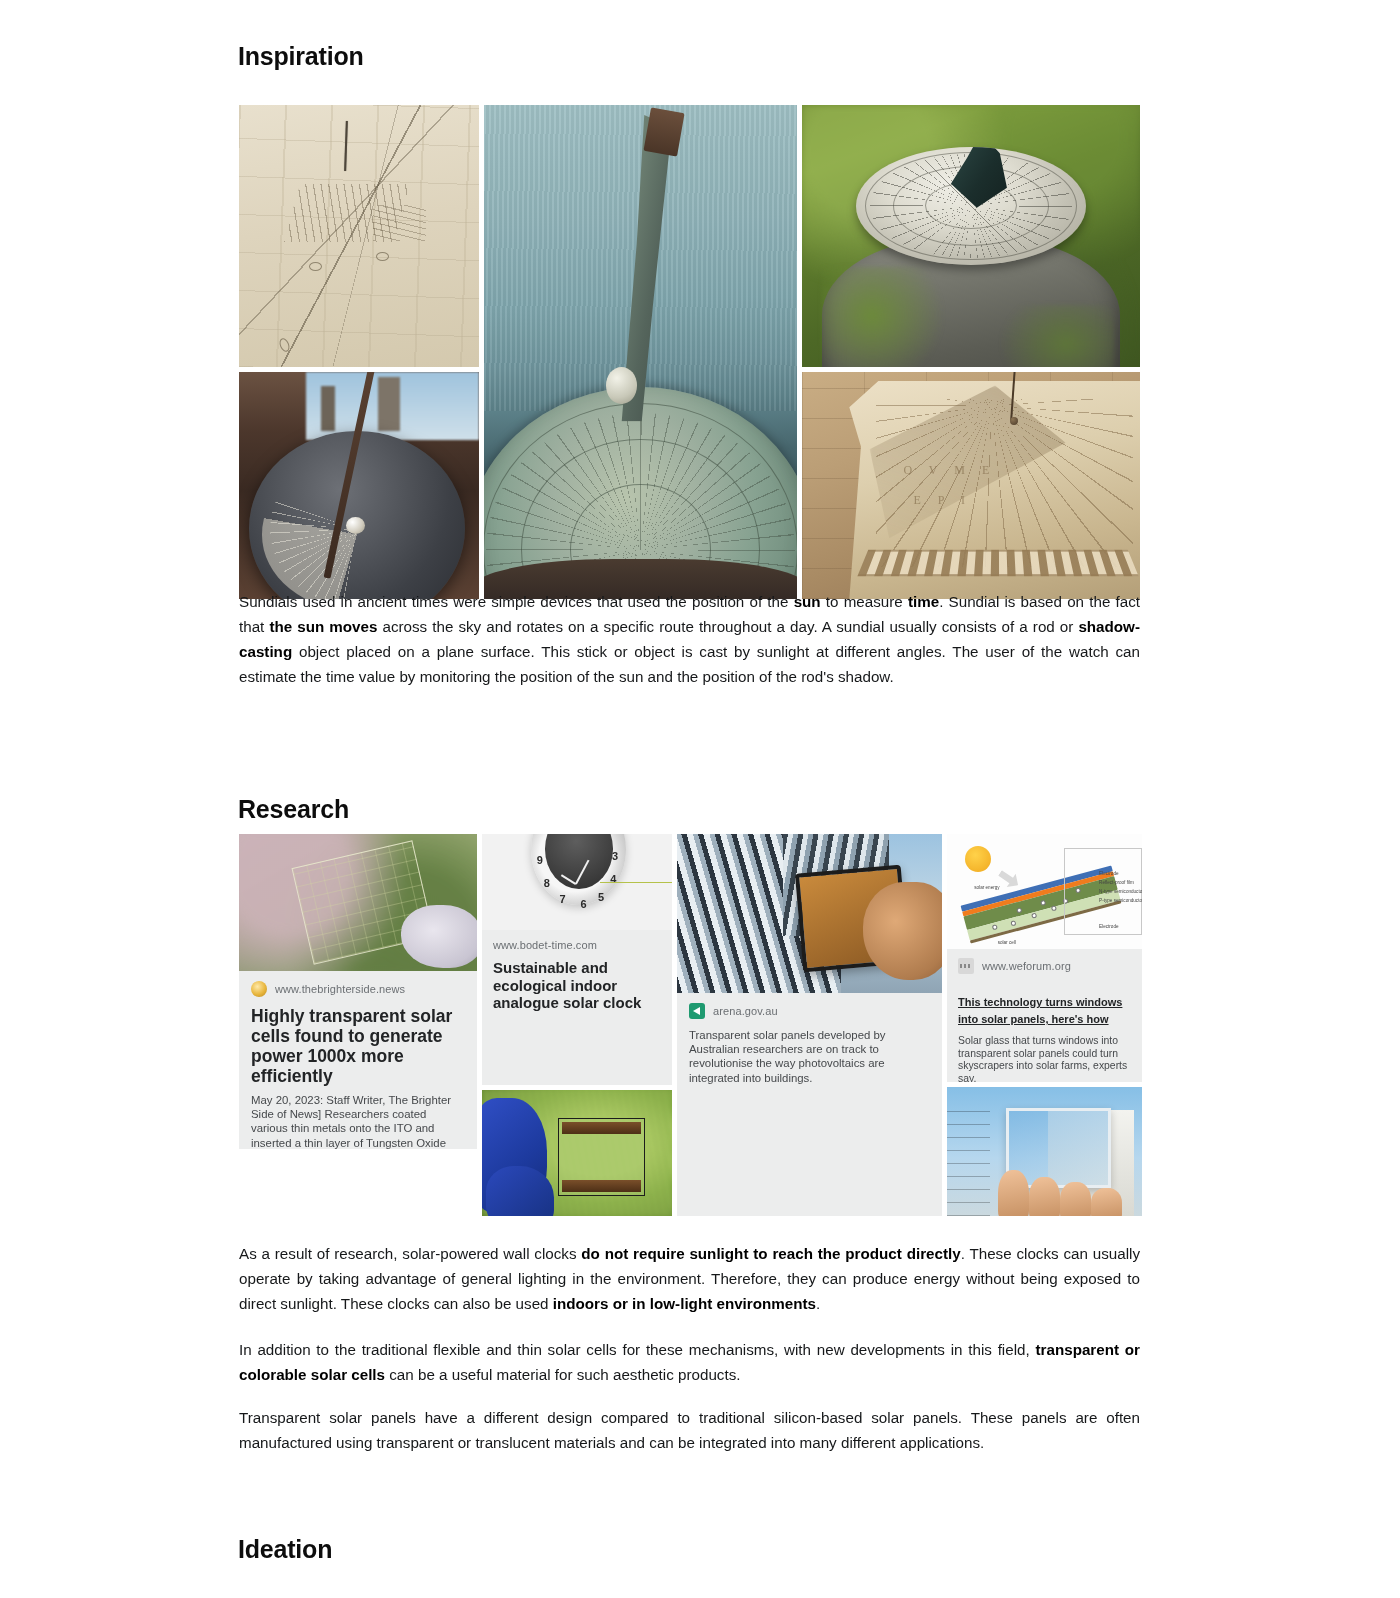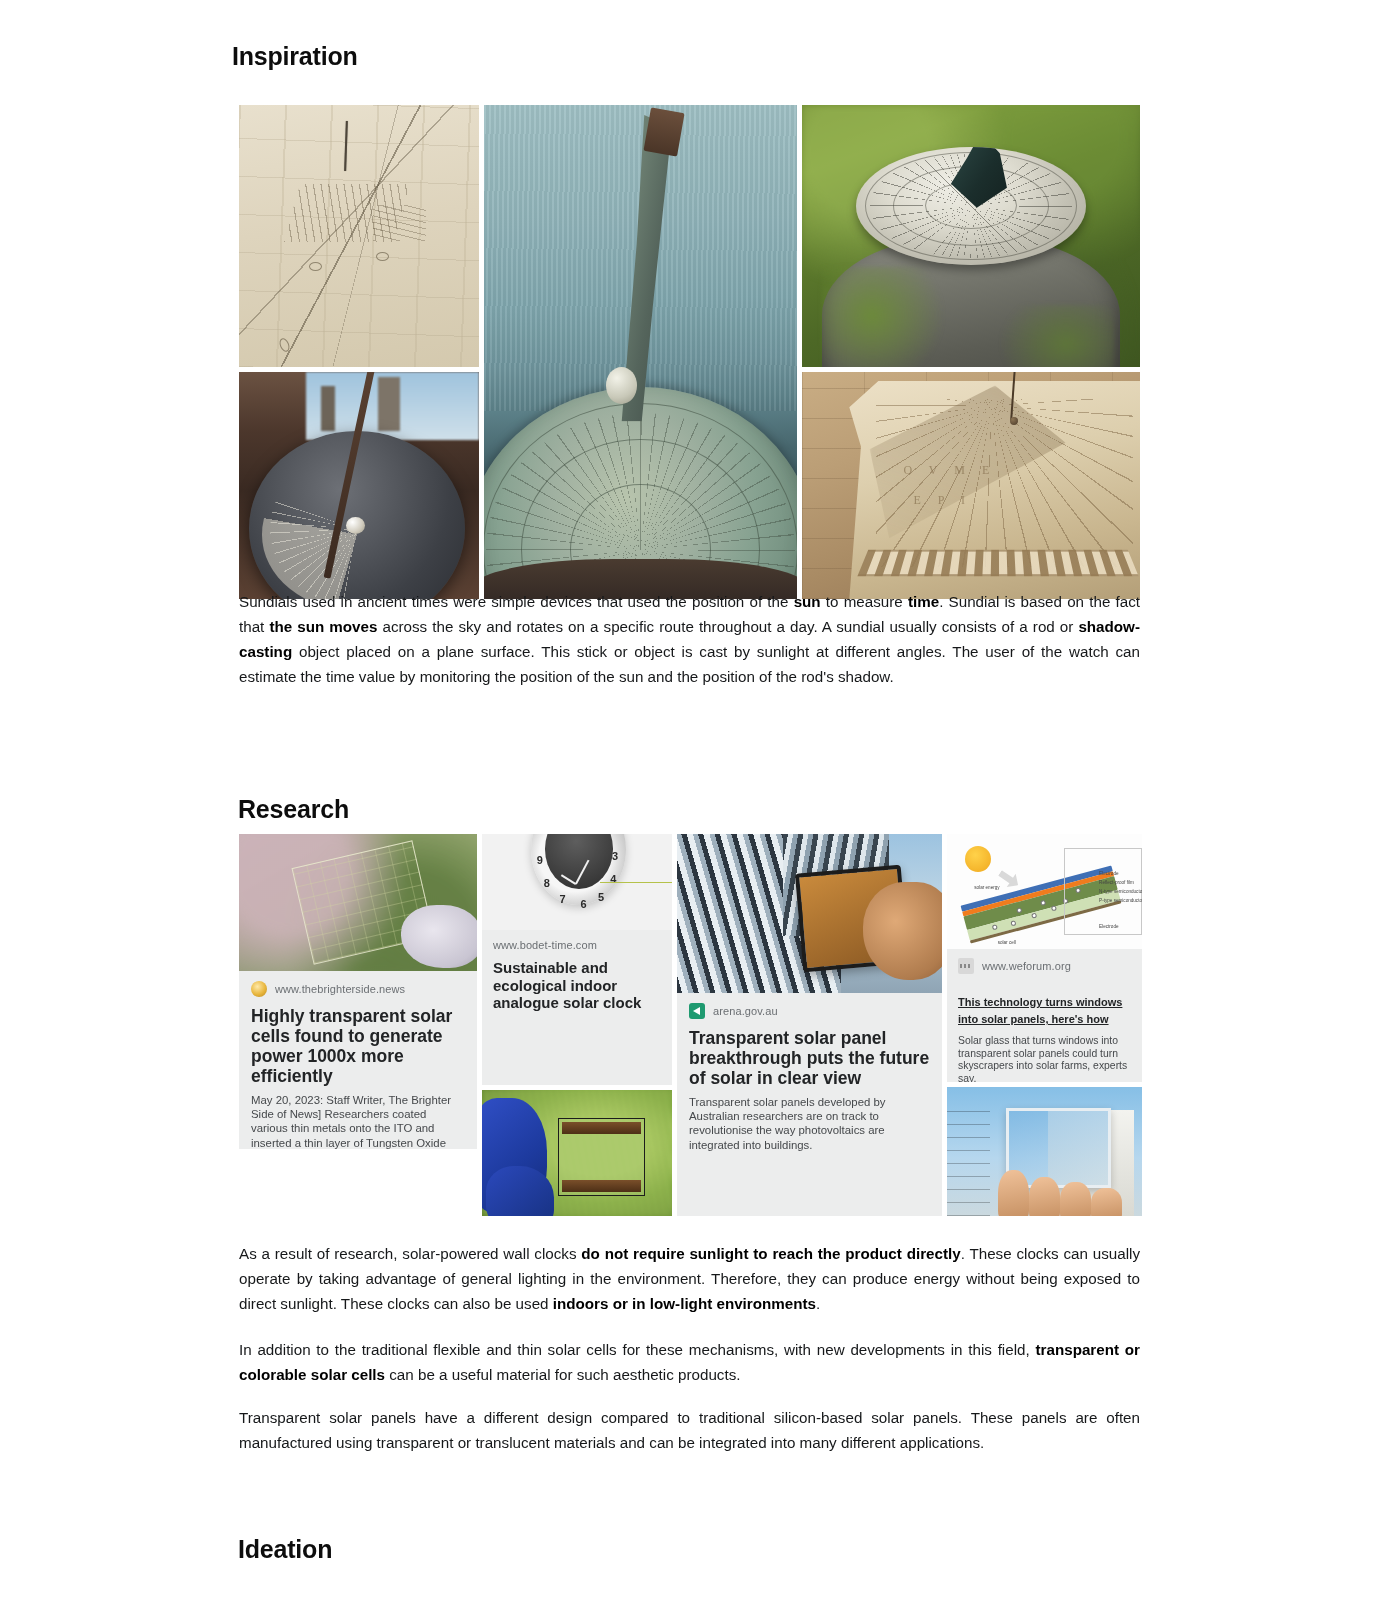--- a/index.html
+++ b/index.html
@@ -12,21 +12,21 @@
   }
   .page { position: relative; width: 1400px; height: 1598px; }
 
   .section-heading {
     position: absolute;
     font-size: 25px;
     font-weight: 700;
     color: #0d0d0d;
     letter-spacing: -0.2px;
   }
-  #h-inspiration { left: 232px; top: 42px; }
+  #h-inspiration { left: 238px; top: 42px; }
   #h-research    { left: 238px; top: 795px; }
   #h-ideation    { left: 238px; top: 1535px; }
 
   
   .insp-grid {
     position: absolute; left: 239px; top: 79px;
     width: 901px; height: 489px;
     display: grid;
     grid-template-columns: 240px 313px 338px;
     grid-template-rows: 262px 227px;
@@ -508,21 +508,20 @@
             <div class="facade2"></div>
             <div class="tablet"></div>
             <div class="fingers"></div>
           </div>
         </div>
         <div class="rbody">
           <div class="rsource">
             <span class="favicon arena"></span>
             <span class="rsource-url">arena.gov.au</span>
           </div>
-          <div class="rtitle">Transparent solar panel breakthrough puts the future of solar in clear view</div>
           <div class="rdesc">Transparent solar panels developed by Australian researchers are on track to revolutionise the way photovoltaics are integrated into buildings.</div>
         </div>
       </div>
     </div>
 
     <div class="rcol">
       <div class="rcard" style="height:248px">
         <div class="rthumb" style="height:115px">
           <div class="t-diagram">
             <div class="sun"></div>

